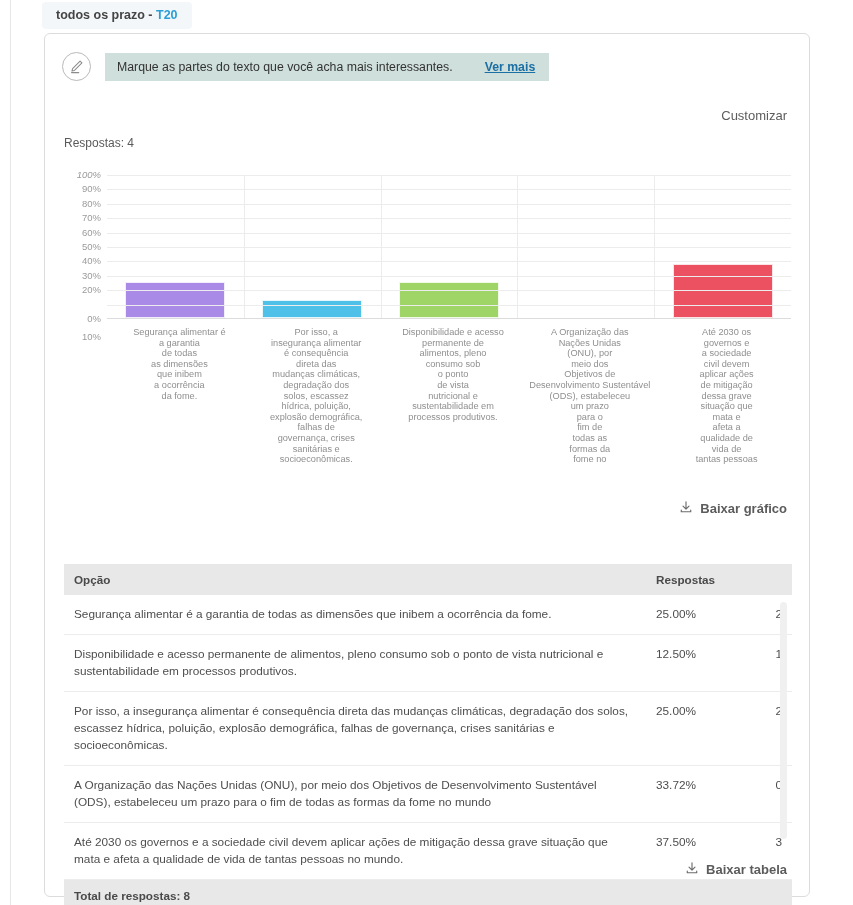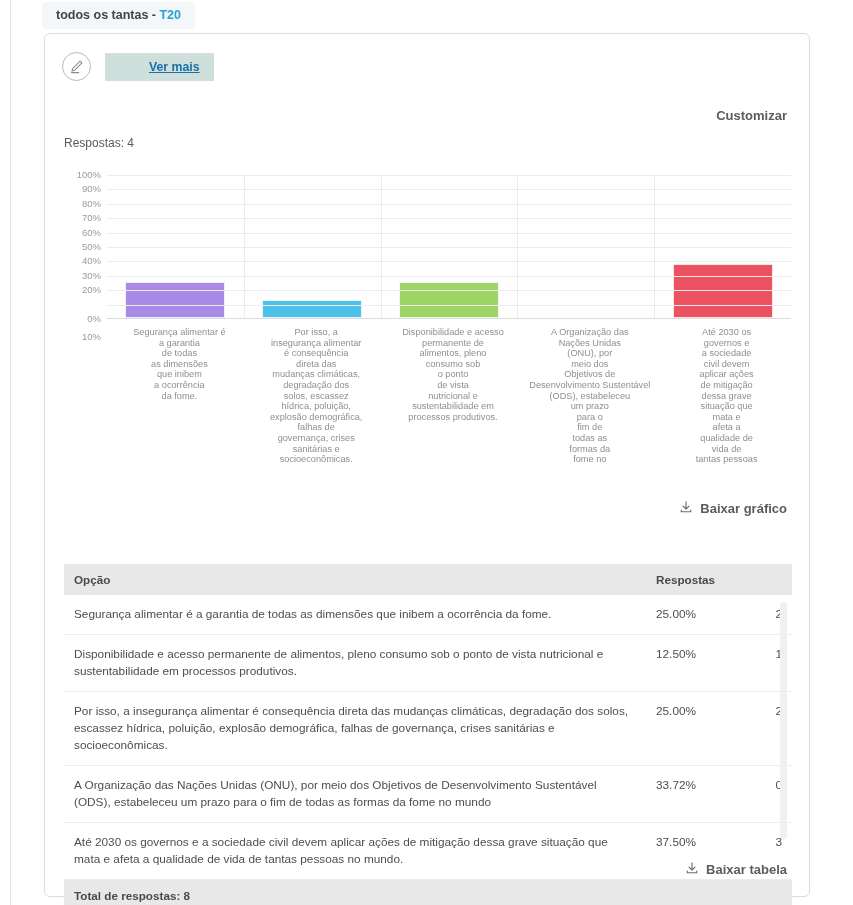--- a/index.html
+++ b/index.html
@@ -67,21 +67,21 @@
     margin-left: 32px;
     color: #1a6fa5;
     text-decoration: underline;
     font-weight: bold;
     font-size: 12.3px;
   }
 
   
   .customizar {
     position: absolute; right: 22px; top: 74px;
-    font-size: 13px; font-weight: bold; color: #5c5c5c;
+    font-size: 13px; font-weight: normal; color: #5c5c5c;
     cursor: pointer;
   }
 
   
   .resp-count {
     position: absolute; left: 19px; top: 102px;
     font-size: 12px; color: #5a5a5a;
   }
 
   
@@ -179,44 +179,45 @@
 </style>
 </head>
 <body>
 
 <div class="page">
 
   <div class="left-rail"></div>
   <div class="left-rail2"></div>
 
   <div class="title-pill">
-    <span>todos os tantas - </span><span class="accent">T20</span>
+    <span>todos os prazo - </span><span class="accent">T20</span>
   </div>
 
   <div class="card">
 
     <div class="instr-row">
       <span class="pencil-circle">
         <svg width="17" height="17" viewBox="0 0 20 20" aria-hidden="true">
           <path d="M14.2 3.6 L16.4 5.8 L7.6 14.6 L4.6 15.4 L5.4 12.4 Z" fill="none" stroke="#8b8b8b" stroke-width="1.2" stroke-linejoin="round"></path>
           <path d="M4.2 17.2 L12.6 17.2" stroke="#8b8b8b" stroke-width="1.4" stroke-linecap="round"></path>
         </svg>
       </span>
       <div class="instr-box">
+        <span>Marque as partes do texto que você acha mais interessantes.</span>
         <a class="vermais" href="#">Ver mais</a>
       </div>
     </div>
 
     <div class="customizar">Customizar</div>
 
     <div class="resp-count">Respostas: 4</div>
 
     <div class="chart-wrap">
       <div class="y-labels">
-          <div class="y-label" style="top: -1px;">100%</div>
+          <div class="y-label" style="top: -1px; font-style: italic;">100%</div>
           <div class="y-label" style="top: 13.4px;">90%</div>
           <div class="y-label" style="top: 27.8px;">80%</div>
           <div class="y-label" style="top: 42.2px;">70%</div>
           <div class="y-label" style="top: 56.6px;">60%</div>
           <div class="y-label" style="top: 71px;">50%</div>
           <div class="y-label" style="top: 85.4px;">40%</div>
           <div class="y-label" style="top: 99.8px;">30%</div>
           <div class="y-label" style="top: 114.2px;">20%</div>
           <div class="y-label" style="top: 128.6px; margin-top: 32px;">10%</div>
           <div class="y-label" style="top: 143px;">0%</div>

